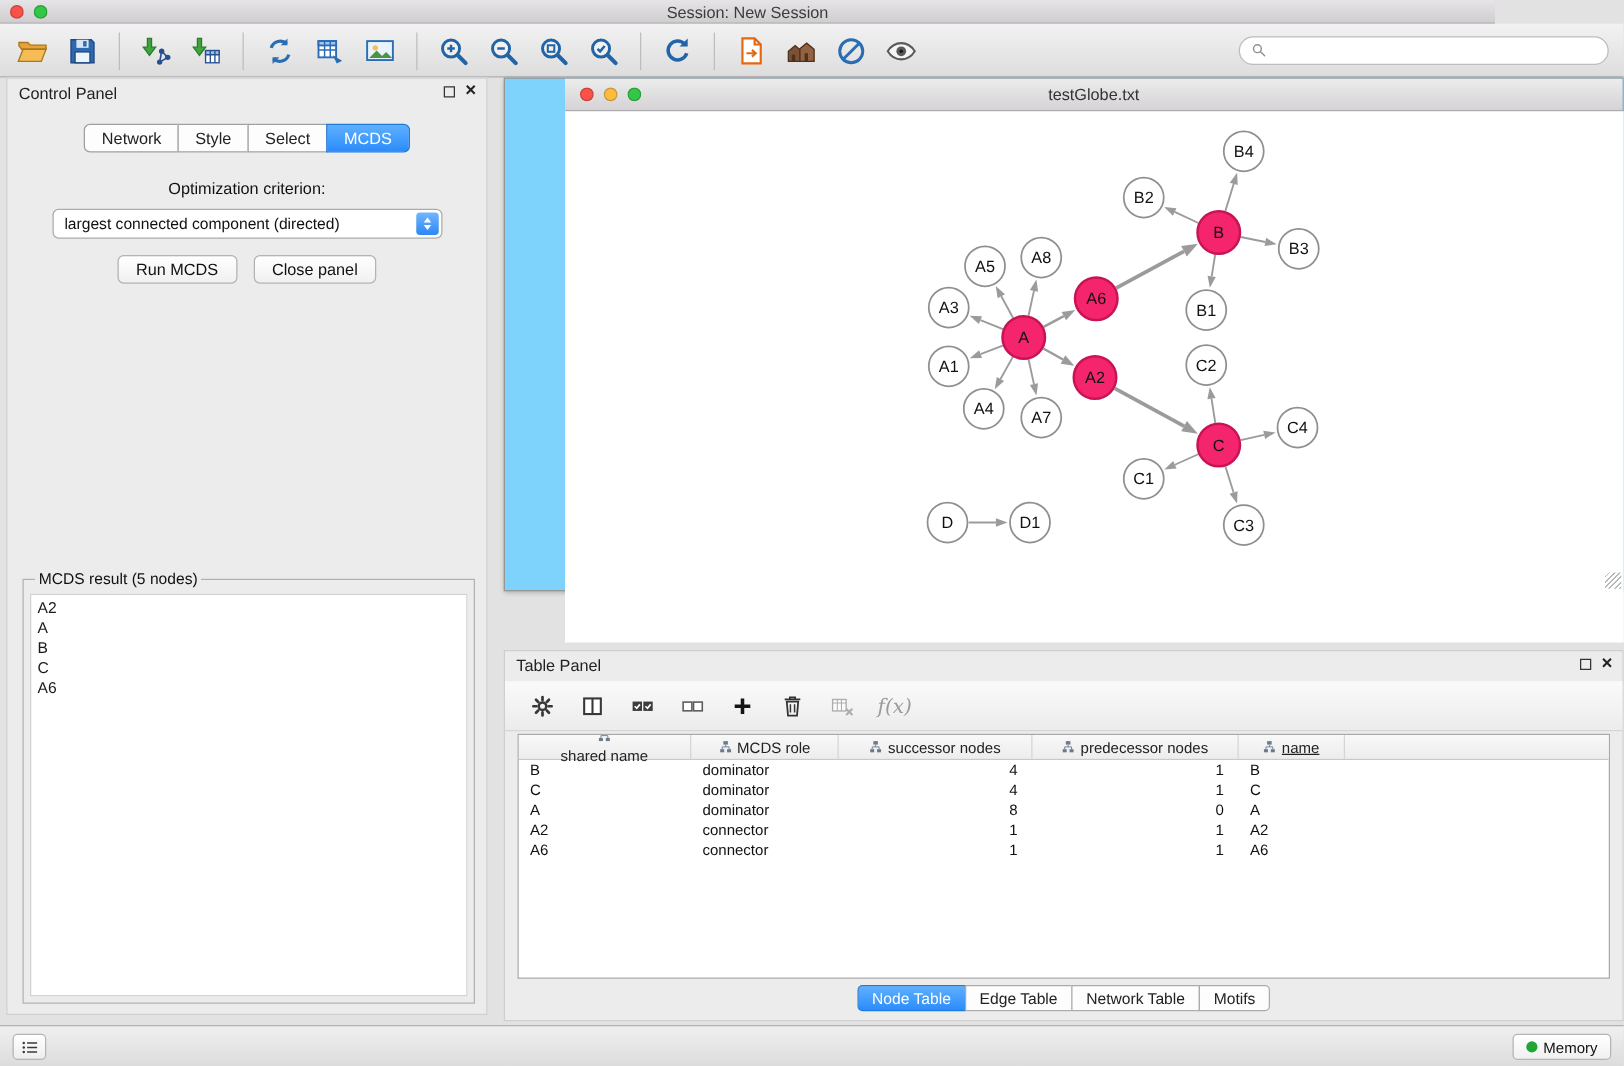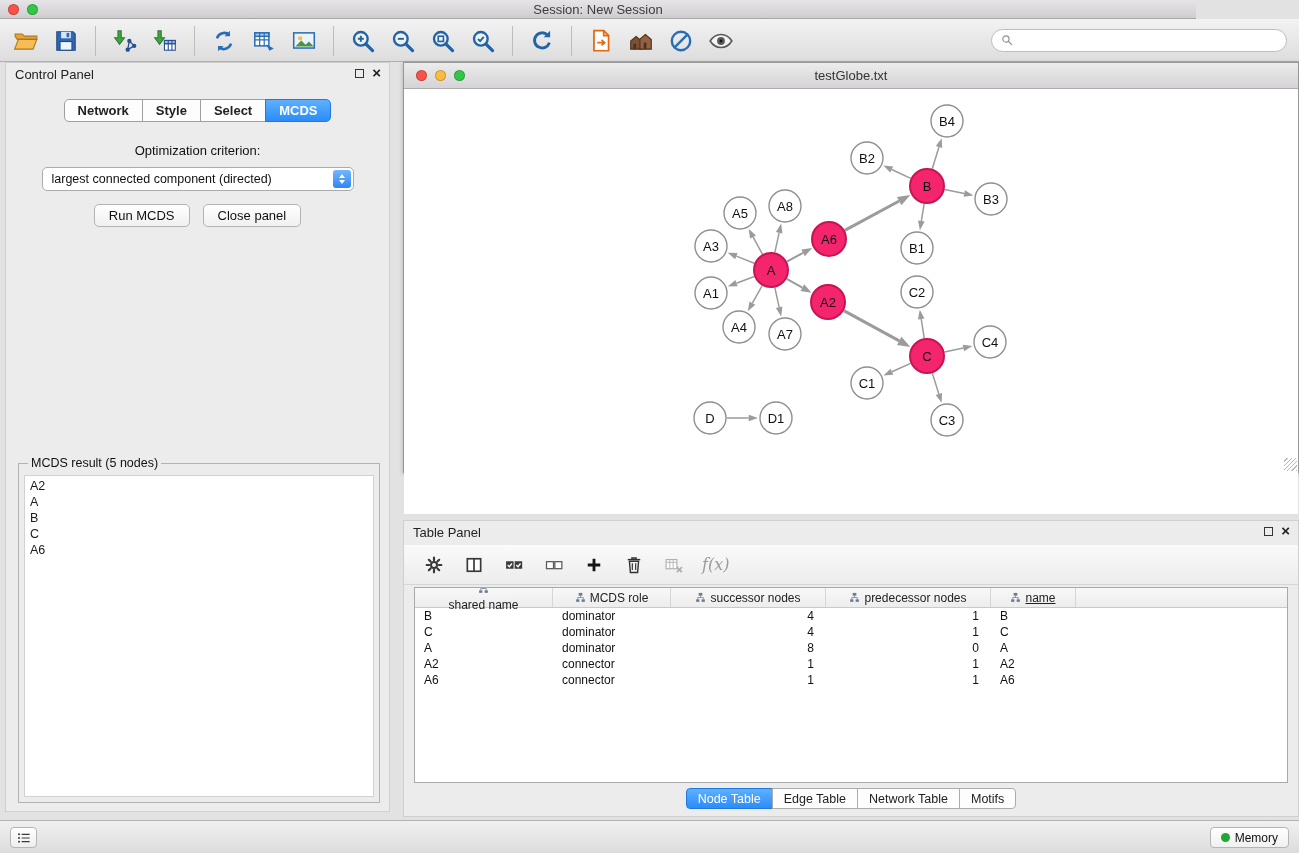--- a/index.html
+++ b/index.html
@@ -33,21 +33,21 @@
     border:1px solid #bdbdbd;border-radius:12px;display:flex;align-items:center;padding:0 8px;}
   .searchwrap input{border:none;outline:none;flex:1;font-size:12px;background:transparent;margin-left:4px;}
 
   
   .control-panel{position:absolute;left:5px;top:62px;width:385px;height:750px;
     background:#ececec;border:1px solid #cfcfcf;}
   .panel-head{position:relative;height:24px;line-height:24px;padding-left:9px;font-size:13px;color:#222;}
   .winbtns{position:absolute;right:8px;top:4px;display:flex;align-items:center;gap:8px;}
   .floatbox{width:9px;height:9px;border:1.5px solid #333;display:inline-block;cursor:pointer;}
   .closex{font-size:15px;font-weight:bold;color:#222;line-height:12px;cursor:pointer;}
-  .seg{display:flex;justify-content:center;margin-top:12px;font-weight:bold;}
+  .seg{display:flex;justify-content:center;margin-top:12px;}
   .tab{font-size:13px;padding:3px 13px;background:#fdfdfd;border:1px solid #9f9f9f;margin-left:-1px;
     color:#222;cursor:pointer;}
   .tab:first-child{border-radius:5px 0 0 5px;margin-left:0;}
   .tab:last-child{border-radius:0 5px 5px 0;}
   .tab.active{background:linear-gradient(#5fb0fe,#2b8cfa);border-color:#1f7ae0;color:#fff;}
   .optlabel{margin-top:21px;text-align:center;font-size:13px;color:#111;}
   .select{position:relative;width:312px;height:24px;margin:9px auto 0;background:#fff;
     border:1px solid #ababab;border-radius:5px;font-size:12.5px;cursor:pointer;}
   .selval{position:absolute;left:9px;top:4px;color:#111;}
   .stepper{position:absolute;right:2px;top:2px;bottom:2px;width:18px;border-radius:3px;
@@ -61,21 +61,21 @@
     background:linear-gradient(#ffffff,#f0f0f0);border:1px solid #b3b3b3;border-radius:5px;
     color:#111;cursor:pointer;}
   .resultbox{position:absolute;left:12px;top:393px;width:362px;height:347px;
     border:1px solid #b2b2b2;padding:5px;background:#ececec;}
   .resultbox legend{font-size:12.5px;color:#111;padding:0 3px;margin-left:4px;}
   .resultlist{width:100%;height:100%;background:#fff;border:1px solid #d2d2d2;
     font-size:12.5px;line-height:16px;padding:2px 5px;overflow:auto;}
 
   
   .netwin{position:absolute;left:403px;top:62px;width:896px;height:411px;
-    background:#14532d;border:1px solid #979797;box-shadow:0 1px 4px rgba(0,0,0,.25);}
+    background:#7dd3fc;border:1px solid #979797;box-shadow:0 1px 4px rgba(0,0,0,.25);padding-left:48px;}
   .netbar{position:relative;height:26px;background:linear-gradient(#ececec,#d5d3d5);
     border-bottom:1px solid #adabad;}
   .netbar .lights{top:7px;left:12px;}
   .nettitle{position:absolute;left:0;right:0;top:5px;text-align:center;font-size:13px;color:#333;}
   .netcanvas{position:relative;width:894px;height:425px;background:#fff;overflow:hidden;}
   .grip{position:absolute;right:1px;bottom:1px;width:13px;height:13px;cursor:nwse-resize;
     background:repeating-linear-gradient(135deg,transparent 0 2px,#b8b8b8 2px 3px);}
 
   
   .tablepanel{position:absolute;left:403px;top:520px;width:896px;height:297px;

